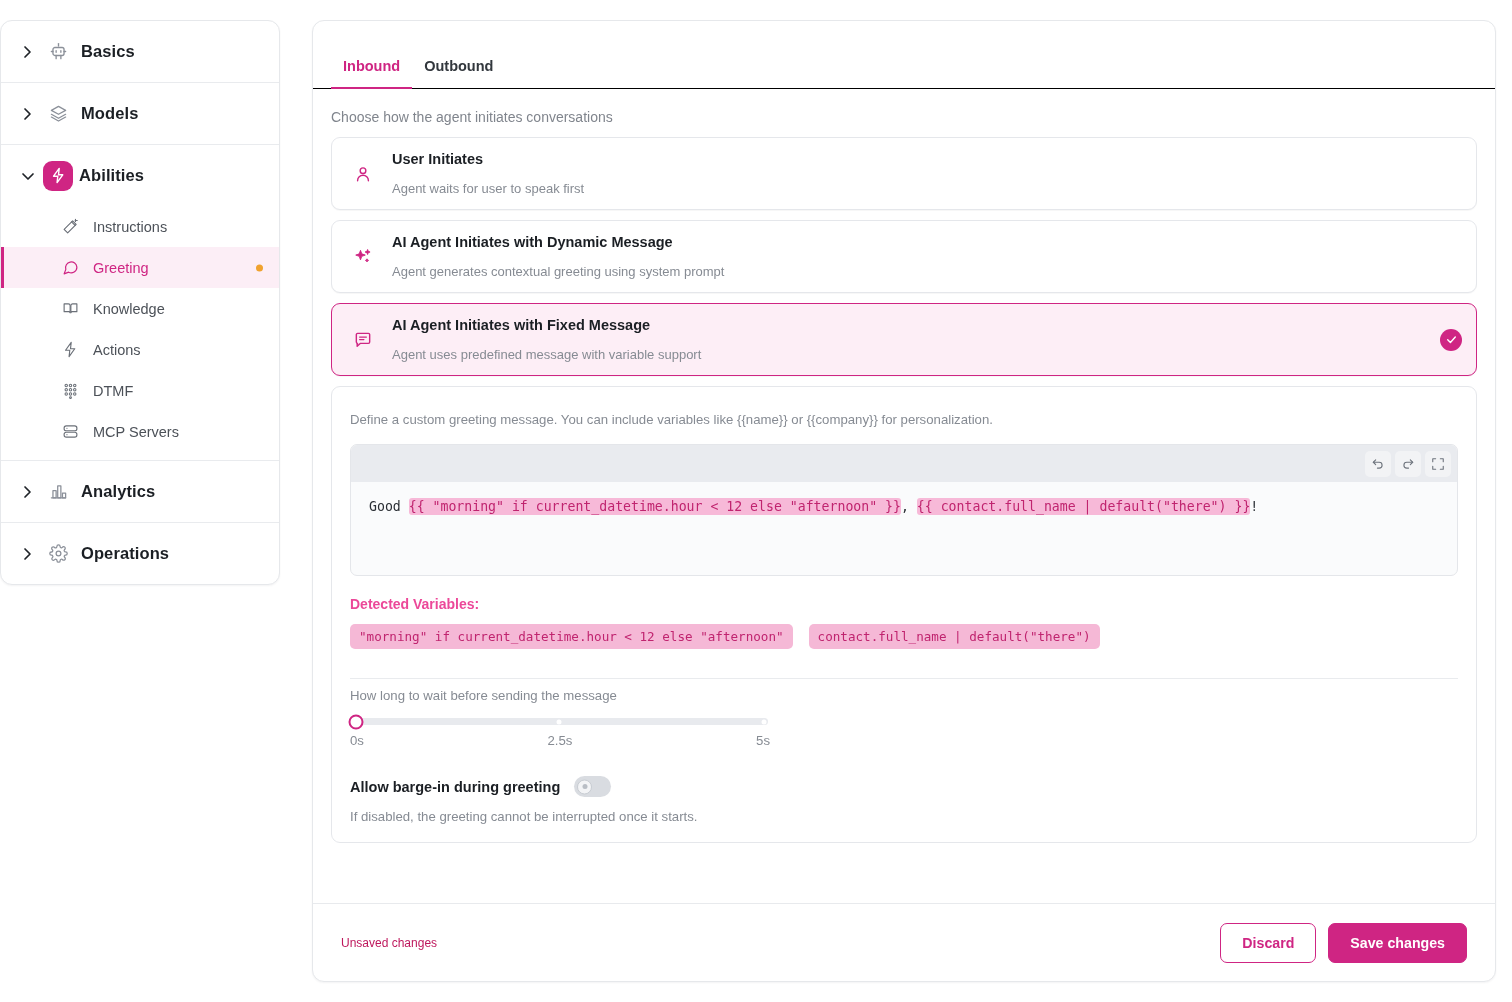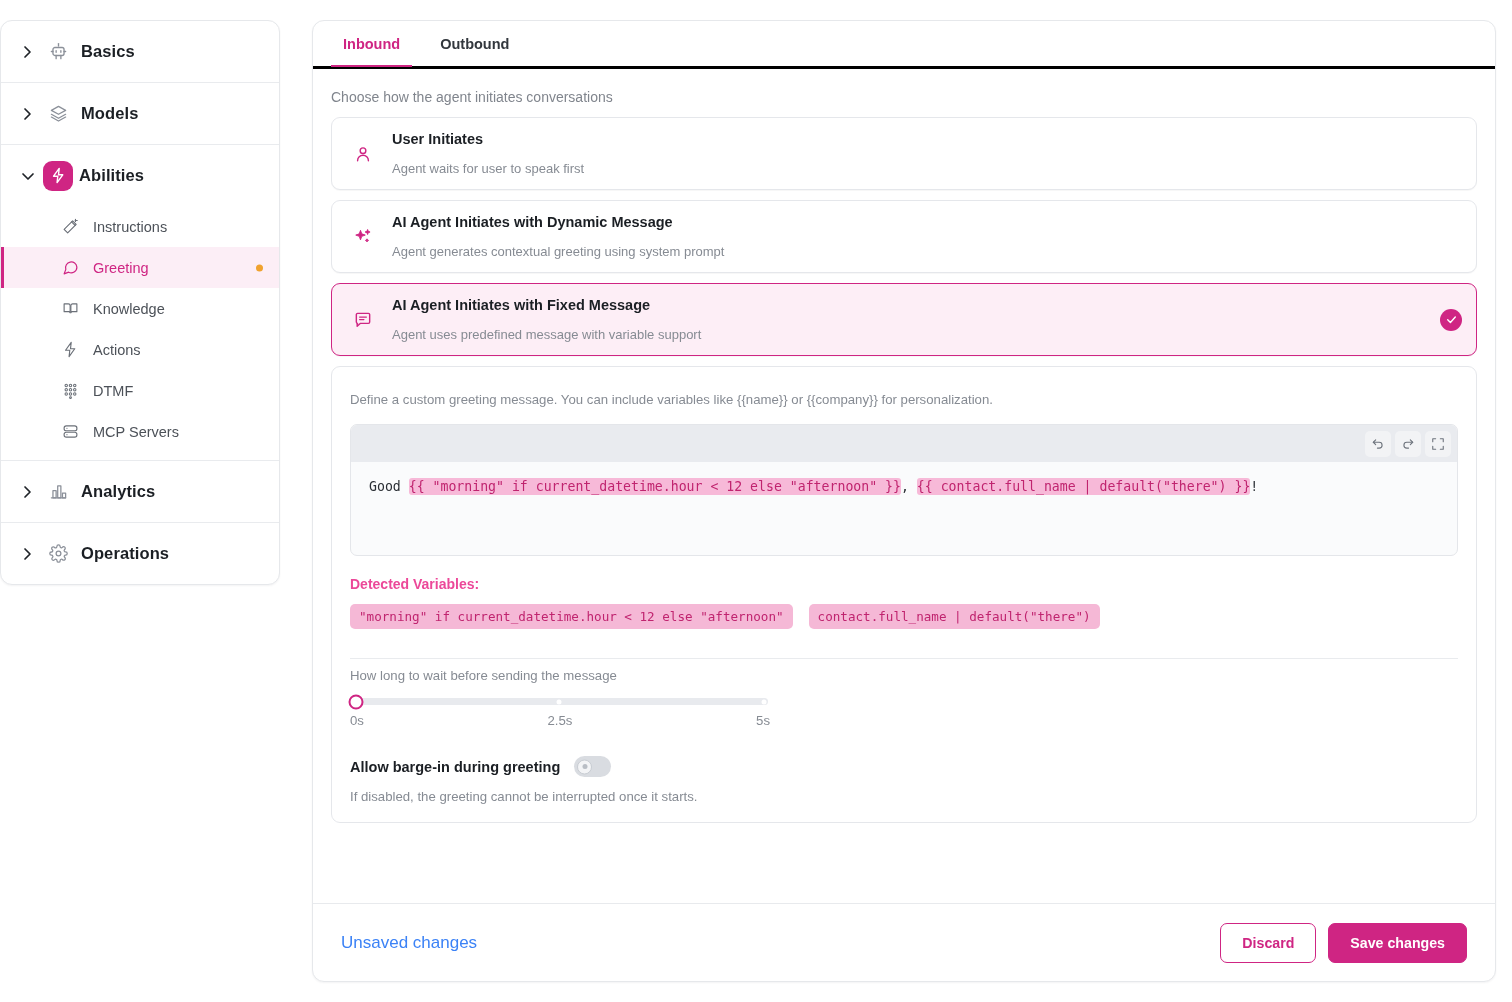--- a/index.html
+++ b/index.html
@@ -95,24 +95,24 @@
     position: absolute; left: 312px; top: 20px;
     width: 1184px; height: 962px;
     background: #ffffff;
     border: 1px solid #e6e8eb;
     border-radius: 12px;
     box-shadow: 0 1px 2px rgba(16,24,40,.05);
     overflow: hidden;
   }
 
   .tabs {
-    display: flex; gap: 16px;
+    display: flex; gap: 0;
     padding: 0 18px;
-    margin-top: 7px;
-    border-bottom: 3px solid #000000;
+    margin-top: 29px;
+    border-bottom: 1px solid #000000;
   }
   .tab {
     font-size: 14.5px; font-weight: 700;
     color: #32373d;
     padding: 8px 12px 13px 12px;
     cursor: pointer;
     border-bottom: 2px solid transparent;
     margin-bottom: -1px;
   }
   .tab.active { color: #cf2583; border-bottom-color: #cf2583; }
@@ -267,21 +267,21 @@
   .barge-desc { font-size: 13.2px; color: #868b93; margin-top: 12px; }
 
   
   .footer {
     position: absolute; left: 0; right: 0; bottom: 0;
     height: 78px;
     border-top: 1px solid #e8eaed;
     display: flex; align-items: center;
     padding: 0 28px;
   }
-  .unsaved { font-size: 17px; color: #3b82f6; }
+  .unsaved { font-size: 12px; color: #be185d; }
   .footer-spacer { flex: 1; }
   .btn {
     font-size: 14.2px; font-weight: 700;
     border-radius: 7px;
     padding: 11px 21px;
     cursor: pointer;
   }
   .btn-discard {
     background: #fff; color: #cf2583;
     border: 1.4px solid #cf2583;

